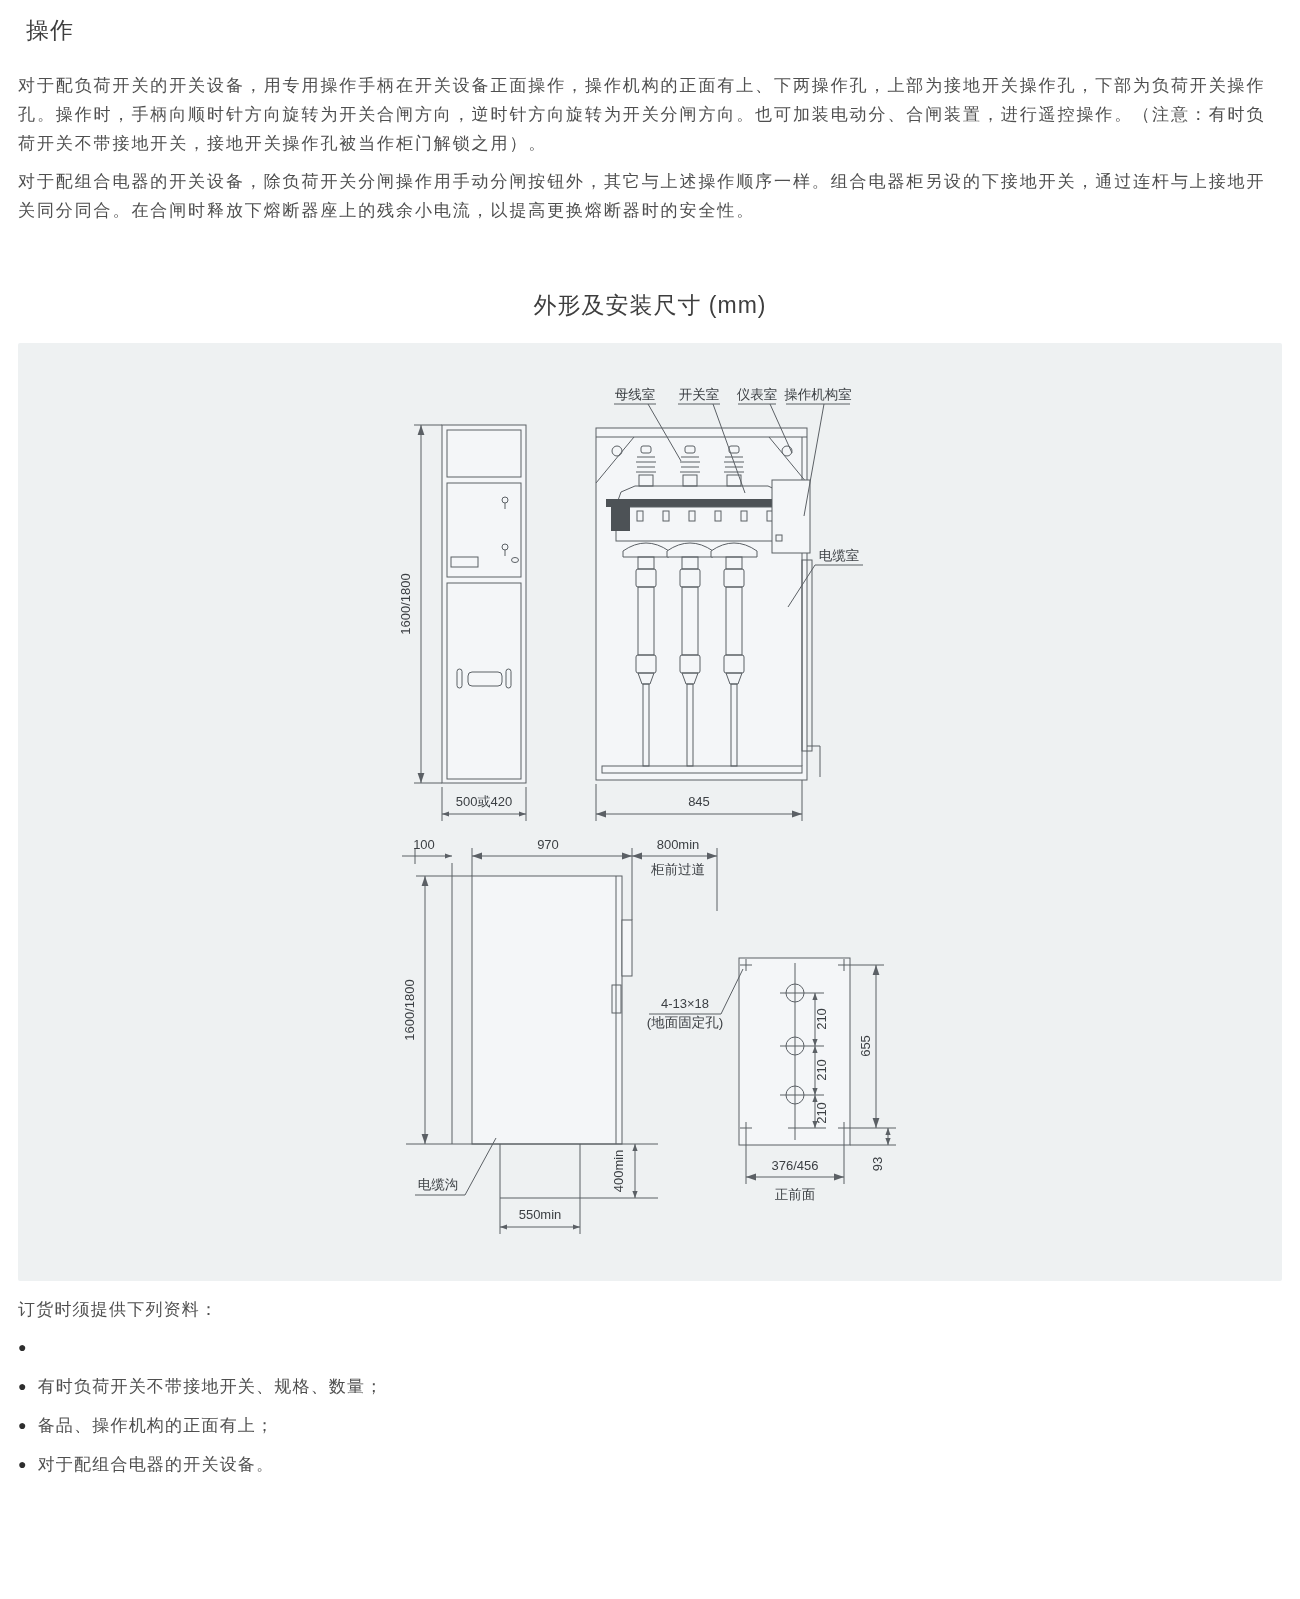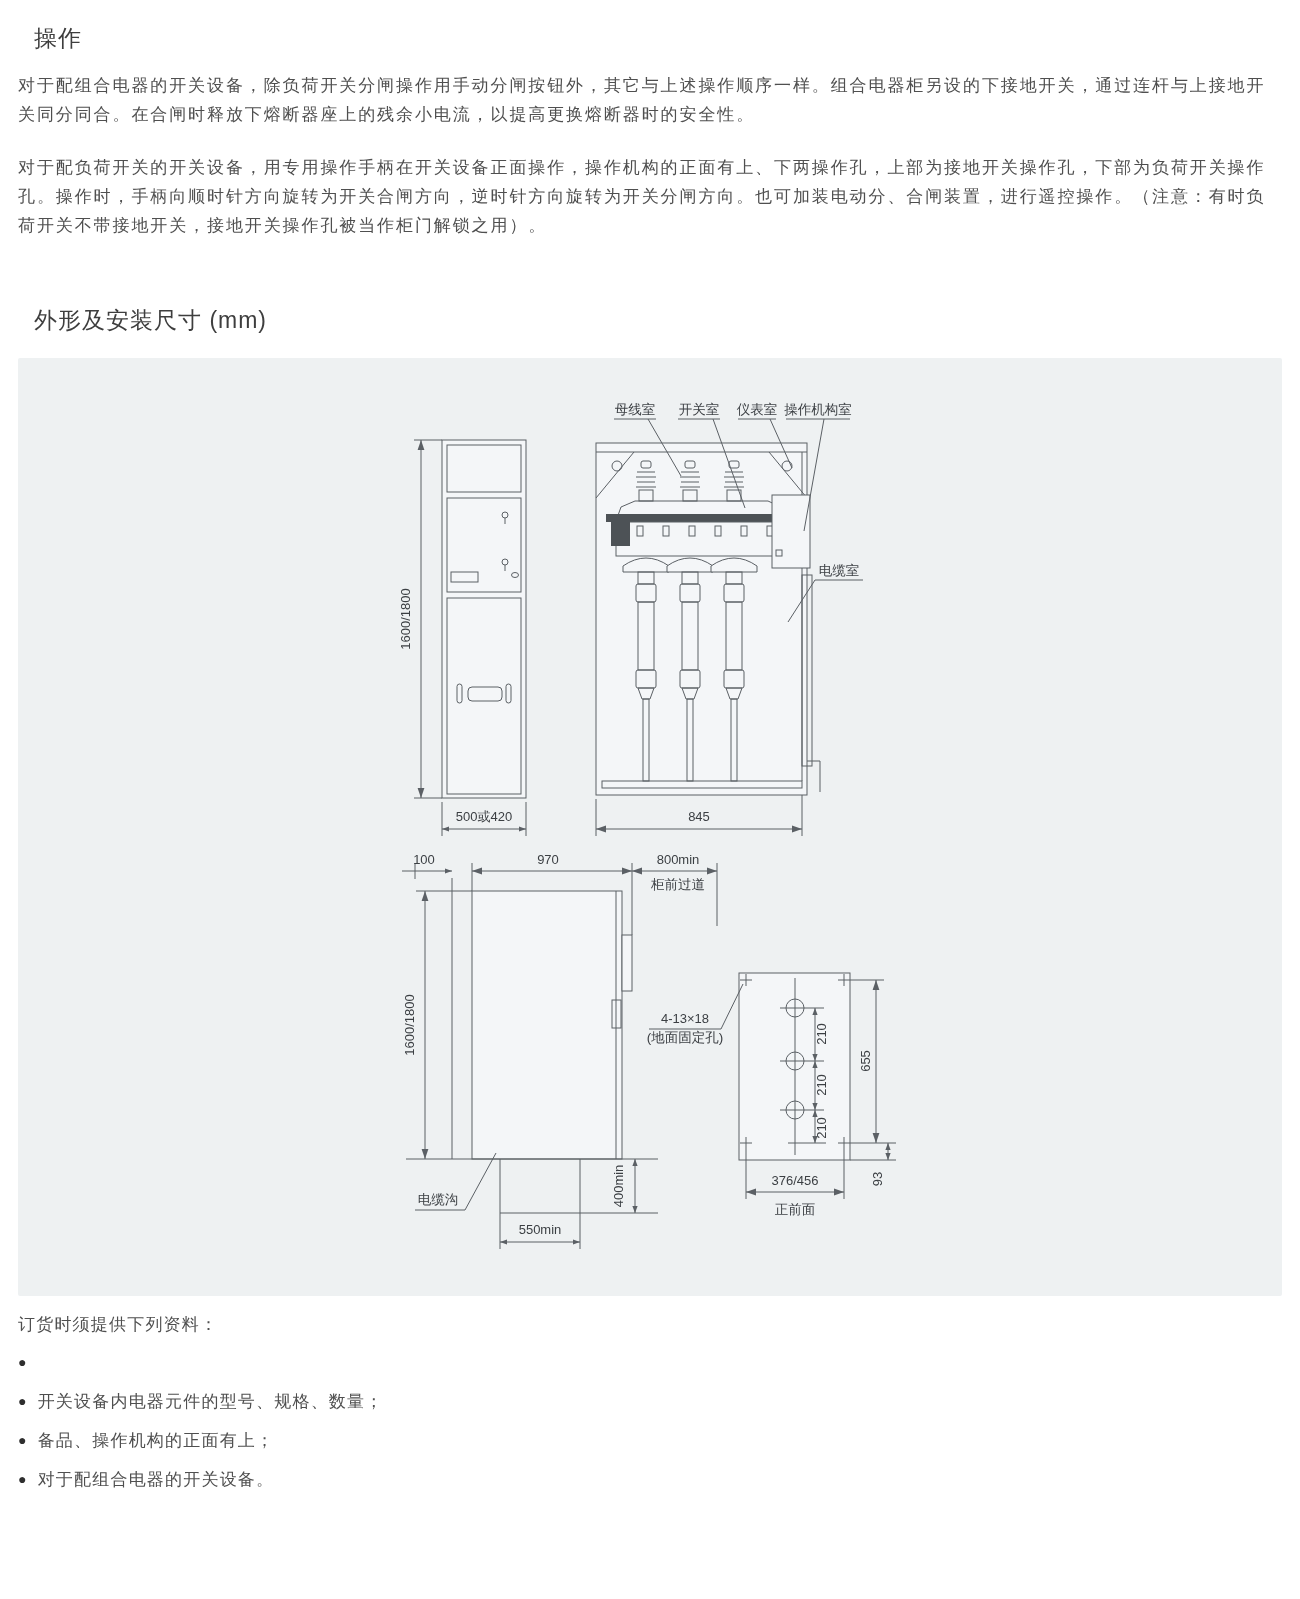--- a/index.html
+++ b/index.html
@@ -1,44 +1,44 @@
 <!DOCTYPE html>
 <html><head>
 <meta charset="utf-8">
 <style>
   html,body{margin:0;padding:0;background:#ffffff;}
   body{width:1300px;min-height:1599px;font-family:"Liberation Sans","DejaVu Sans",sans-serif;color:#4f4f4f;}
   .content{padding:0 18px 10px 18px;}
-  .sec-title{font-size:23px;font-weight:400;color:#3e3e3e;margin:16px;line-height:34px;letter-spacing:1px;}
+  .sec-title{font-size:23px;font-weight:400;color:#3e3e3e;margin:8px;line-height:34px;letter-spacing:1px;}
   #op-title{padding-top:5px;}
   .para{font-size:17px;line-height:29px;letter-spacing:1.9px;color:#4f4f4f;margin:0;}
   #para1{margin-top:24px;}
   #para2{margin-top:9px;}
-  #dim-title{margin-top:63px;}
+  #dim-title{margin-top:63px;text-align:center;}
   .panel{margin-top:21px;width:1264px;height:938px;background:#eef1f2;border-radius:2px;overflow:hidden;}
   #order-title{margin-top:80px;}
   .intro{margin-top:17px;font-size:17px;letter-spacing:1.2px;margin-bottom:12px;}
   ul.order-list{list-style:none;margin:15px 0 0 0;padding:0;}
   ul.order-list li{display:flex;align-items:center;font-size:17px;letter-spacing:1.2px;color:#4f4f4f;margin-bottom:17px;height:22px;}
   .bullet{font-size:14px;color:#2e2e2e;margin-right:10px;line-height:1;}
   
   .ln{fill:none;stroke:#5b6065;stroke-width:1;}
   .fl{fill:#f4f6f8;stroke:#5b6065;stroke-width:1;}
   .dk{fill:#4d5256;stroke:none;}
   text{font-family:"Liberation Sans","DejaVu Sans",sans-serif;font-size:13px;fill:#3b3f43;}
   .tc{font-size:13.5px;}
 </style>
 </head>
 <body>
 
 <div class="content">
 
   <h2 class="sec-title" id="op-title">操作</h2>
+  <p class="para" id="para1">对于配负荷开关的开关设备，用专用操作手柄在开关设备正面操作，操作机构的正面有上、下两操作孔，上部为接地开关操作孔，下部为负荷开关操作孔。操作时，手柄向顺时针方向旋转为开关合闸方向，逆时针方向旋转为开关分闸方向。也可加装电动分、合闸装置，进行遥控操作。（注意：有时负荷开关不带接地开关，接地开关操作孔被当作柜门解锁之用）。</p>
   <p class="para" id="para2">对于配组合电器的开关设备，除负荷开关分闸操作用手动分闸按钮外，其它与上述操作顺序一样。组合电器柜另设的下接地开关，通过连杆与上接地开关同分同合。在合闸时释放下熔断器座上的残余小电流，以提高更换熔断器时的安全性。</p>
-  <p class="para" id="para1">对于配负荷开关的开关设备，用专用操作手柄在开关设备正面操作，操作机构的正面有上、下两操作孔，上部为接地开关操作孔，下部为负荷开关操作孔。操作时，手柄向顺时针方向旋转为开关合闸方向，逆时针方向旋转为开关分闸方向。也可加装电动分、合闸装置，进行遥控操作。（注意：有时负荷开关不带接地开关，接地开关操作孔被当作柜门解锁之用）。</p>
 
   <h2 class="sec-title" id="dim-title">外形及安装尺寸 (mm)</h2>
 
   <div class="panel">
     <svg width="1264" height="938" viewBox="0 0 1264 938">
       <defs>
         <marker id="arr" viewBox="0 0 10 8" markerWidth="10" markerHeight="8" refX="10" refY="4" orient="auto-start-reverse" markerUnits="userSpaceOnUse">
           <path d="M0,0.6 L10,4 L0,7.4 Z" fill="#5b6065"></path>
         </marker>
         <marker id="arrs" viewBox="0 0 7 6" markerWidth="7" markerHeight="6" refX="7" refY="3" orient="auto-start-reverse" markerUnits="userSpaceOnUse">
@@ -261,21 +261,21 @@
     </svg>
   </div>
 
   <p class="intro">订货时须提供下列资料：</p>
   <ul class="order-list">
     <li>
       <span class="bullet">●</span>
     </li>
     <li>
       <span class="bullet">●</span>
-      <span>开关设备内电器元件的型号、规格、数量；</span>
+      <span>有时负荷开关不带接地开关、规格、数量；</span>
     </li>
     <li>
       <span class="bullet">●</span>
       <span>备品、操作机构的正面有上；</span>
     </li>
     <li>
       <span class="bullet">●</span>
       <span>对于配组合电器的开关设备。</span>
     </li>
   </ul>

